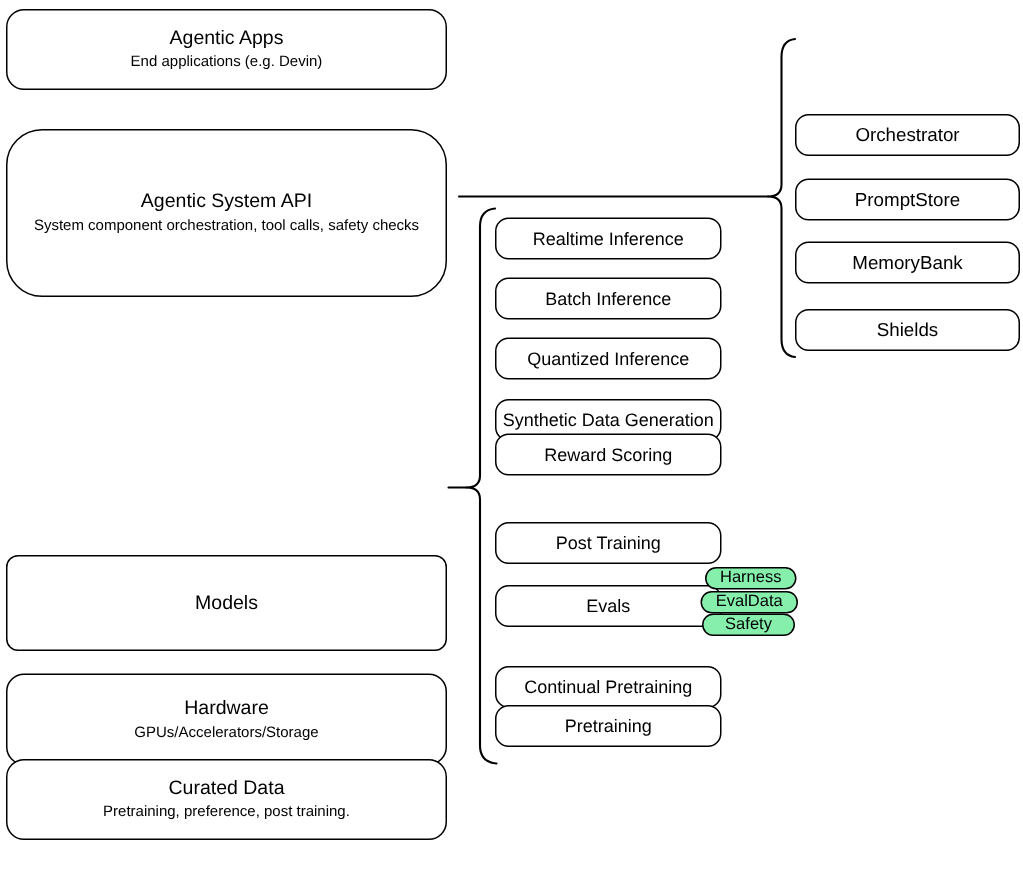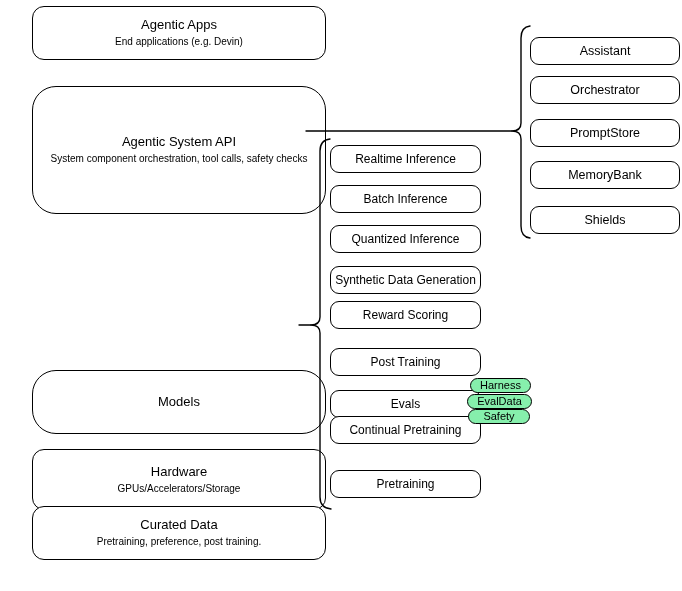--- a/index.html
+++ b/index.html
@@ -24,21 +24,20 @@
     width: 294px;
     box-sizing: border-box;
     border: 1.5px solid #000000;
     background: #ffffff;
     display: flex;
     flex-direction: column;
     justify-content: center;
     align-items: center;
     gap: 3px;
     text-align: center;
-    margin-left: 28px;
   }
   .ltitle { font-size: 13px; line-height: 1.15; }
   .lsub   { font-size: 10px; line-height: 1.15; }
   .mbox {
     position: absolute;
     left: 330px;
     width: 151px;
     height: 28px;
     box-sizing: border-box;
     border: 1.5px solid #000000;
@@ -98,53 +97,52 @@
     <path d="M 299 325 L 311 325"></path>
     <path d="M 330 139 Q 320 140 320 151 L 320 317 Q 320 325 311 325 Q 320 325 320 333 L 320 497 Q 320 508 331 509"></path>
     <path d="M 530 26 Q 521 27 521 38 L 521 123 Q 521 131 512 131 Q 521 131 521 139 L 521 226 Q 521 237 530 238"></path>
   </svg>
 
   <div class="lbox" style="top:6px;height:54px;border-radius:12px">
     <div class="ltitle">Agentic Apps</div>
     <div class="lsub">End applications (e.g. Devin)</div>
   </div>
 
-  <div class="lbox" style="top:86px;height:128px;border-radius:24px">
+  <div class="lbox" style="top:86px;height:112px;border-radius:24px">
     <div class="ltitle">Agentic System API</div>
     <div class="lsub">System component orchestration, tool calls, safety checks</div>
   </div>
 
 
-  <div class="lbox" style="top:370px;height:64px;border-radius:24px">
+  <div class="lbox" style="top:370px;height:64px;border-radius:8px">
     <div class="ltitle">Models</div>
   </div>
 
   <div class="lbox" style="top:449px;height:61px;border-radius:12px">
     <div class="ltitle">Hardware</div>
     <div class="lsub">GPUs/Accelerators/Storage</div>
   </div>
 
   <div class="lbox" style="top:506px;height:54px;border-radius:12px">
     <div class="ltitle">Curated Data</div>
     <div class="lsub">Pretraining, preference, post training.</div>
   </div>
 
   <div class="mbox" style="top:145px">Realtime Inference</div>
   <div class="mbox" style="top:185px">Batch Inference</div>
   <div class="mbox" style="top:225px">Quantized Inference</div>
   <div class="mbox" style="top:266px">Synthetic Data Generation</div>
-  <div class="mbox" style="top:301px">Reward Scoring</div>
+  <div class="mbox" style="top:289px">Reward Scoring</div>
   <div class="mbox" style="top:348px">Post Training</div>
   <div class="mbox" style="top:390px">Evals</div>
-  <div class="mbox" style="top:416px">Continual Pretraining</div>
+  <div class="mbox" style="top:444px">Continual Pretraining</div>
   <div class="mbox" style="top:470px">Pretraining</div>
 
   <div class="pill" style="left:470px;top:378px;width:61px">Harness</div>
   <div class="pill" style="left:467px;top:394px;width:65px">EvalData</div>
   <div class="pill" style="left:468px;top:409px;width:62px">Safety</div>
 
-  <div class="rbox" style="top:37px">Assistant</div>
   <div class="rbox" style="top:76px">Orchestrator</div>
   <div class="rbox" style="top:161px">MemoryBank</div>
   <div class="rbox" style="top:119px">PromptStore</div>
   <div class="rbox" style="top:206px">Shields</div>
 
 </div>
 
 </body></html>

